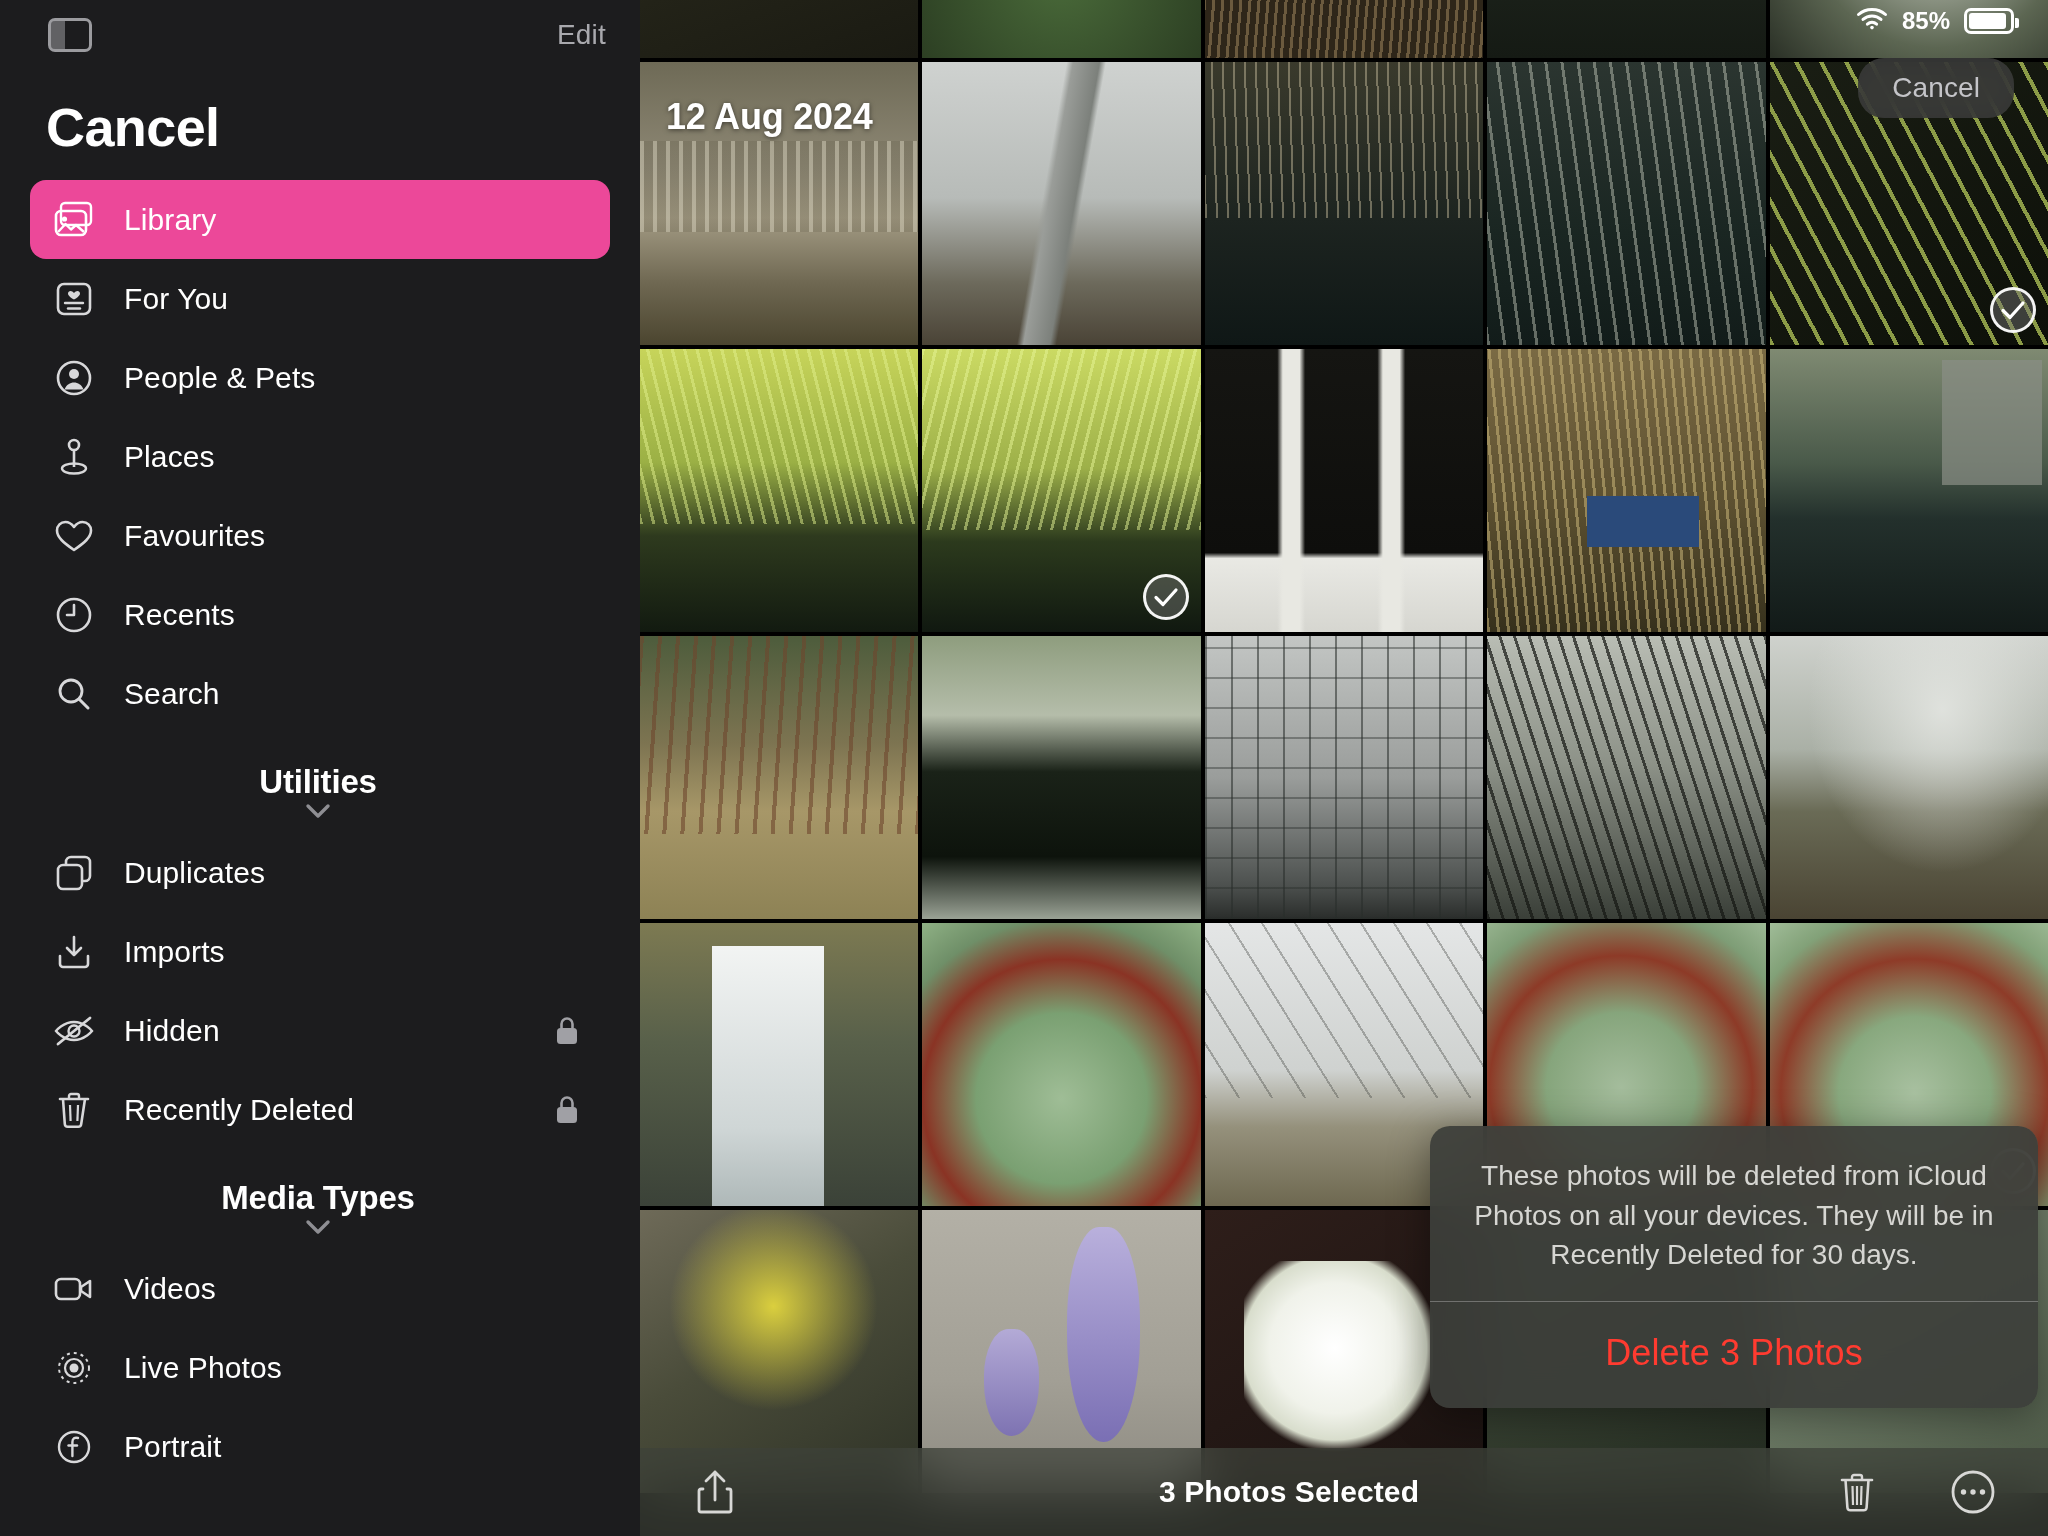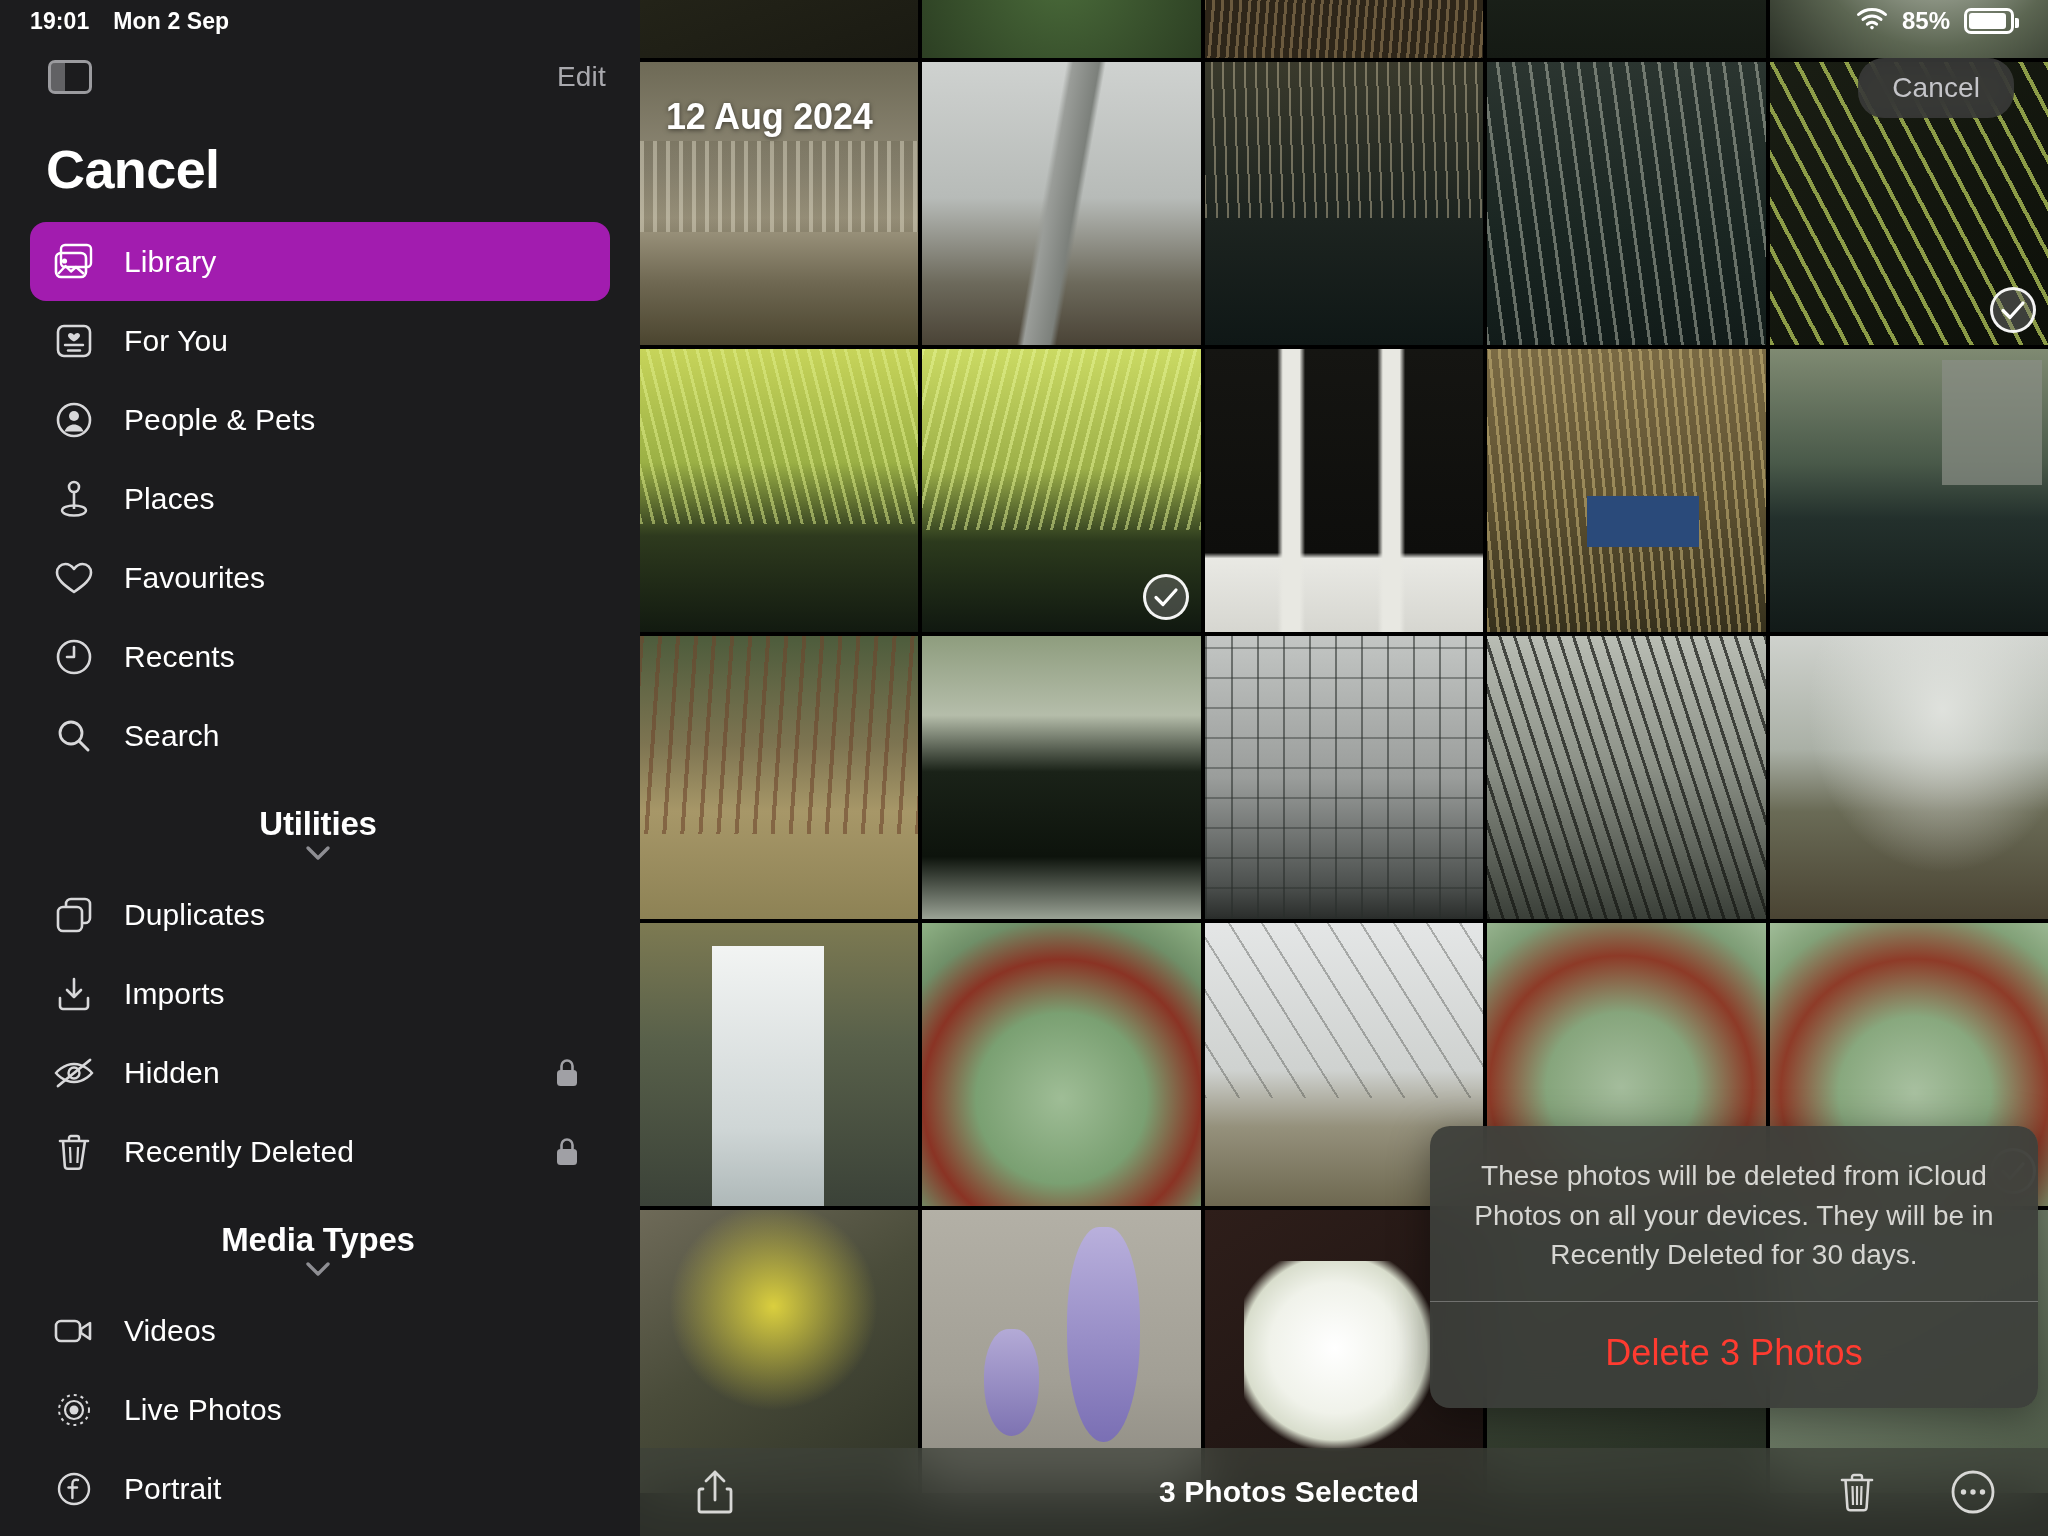--- a/index.html
+++ b/index.html
@@ -82,21 +82,21 @@
 
   .nav-item {
     display: flex;
     align-items: center;
     height: 79px;
     padding: 0 22px;
     border-radius: 16px;
     gap: 28px;
     position: relative;
   }
-  .nav-item.selected { background: #a21caf; }
+  .nav-item.selected { background: #ec4899; }
   .nav-ico {
     width: 44px; height: 44px;
     flex: 0 0 44px;
     display: flex; align-items: center; justify-content: center;
     color: #d8d8da;
   }
   .nav-item.selected .nav-ico { color: #ffffff; }
   .nav-ico svg { display: block; }
   .nav-label {
     color: #fff;
@@ -278,24 +278,20 @@
   }
   .tb-ico { color: #d8d8d6; display: flex; }
 </style>
 </head>
 <body>
 
 <div class="app">
 
   <aside class="sidebar">
 
-    <div class="statusbar">
-      <span class="sb-time">19:01</span>
-      <span class="sb-date">Mon 2 Sep</span>
-    </div>
 
     <div class="sidebar-topbar">
       <span class="panel-toggle"></span>
       <span class="edit-btn">Edit</span>
     </div>
 
     <h1 class="app-title">Cancel</h1>
 
     <nav class="nav-list">
 

